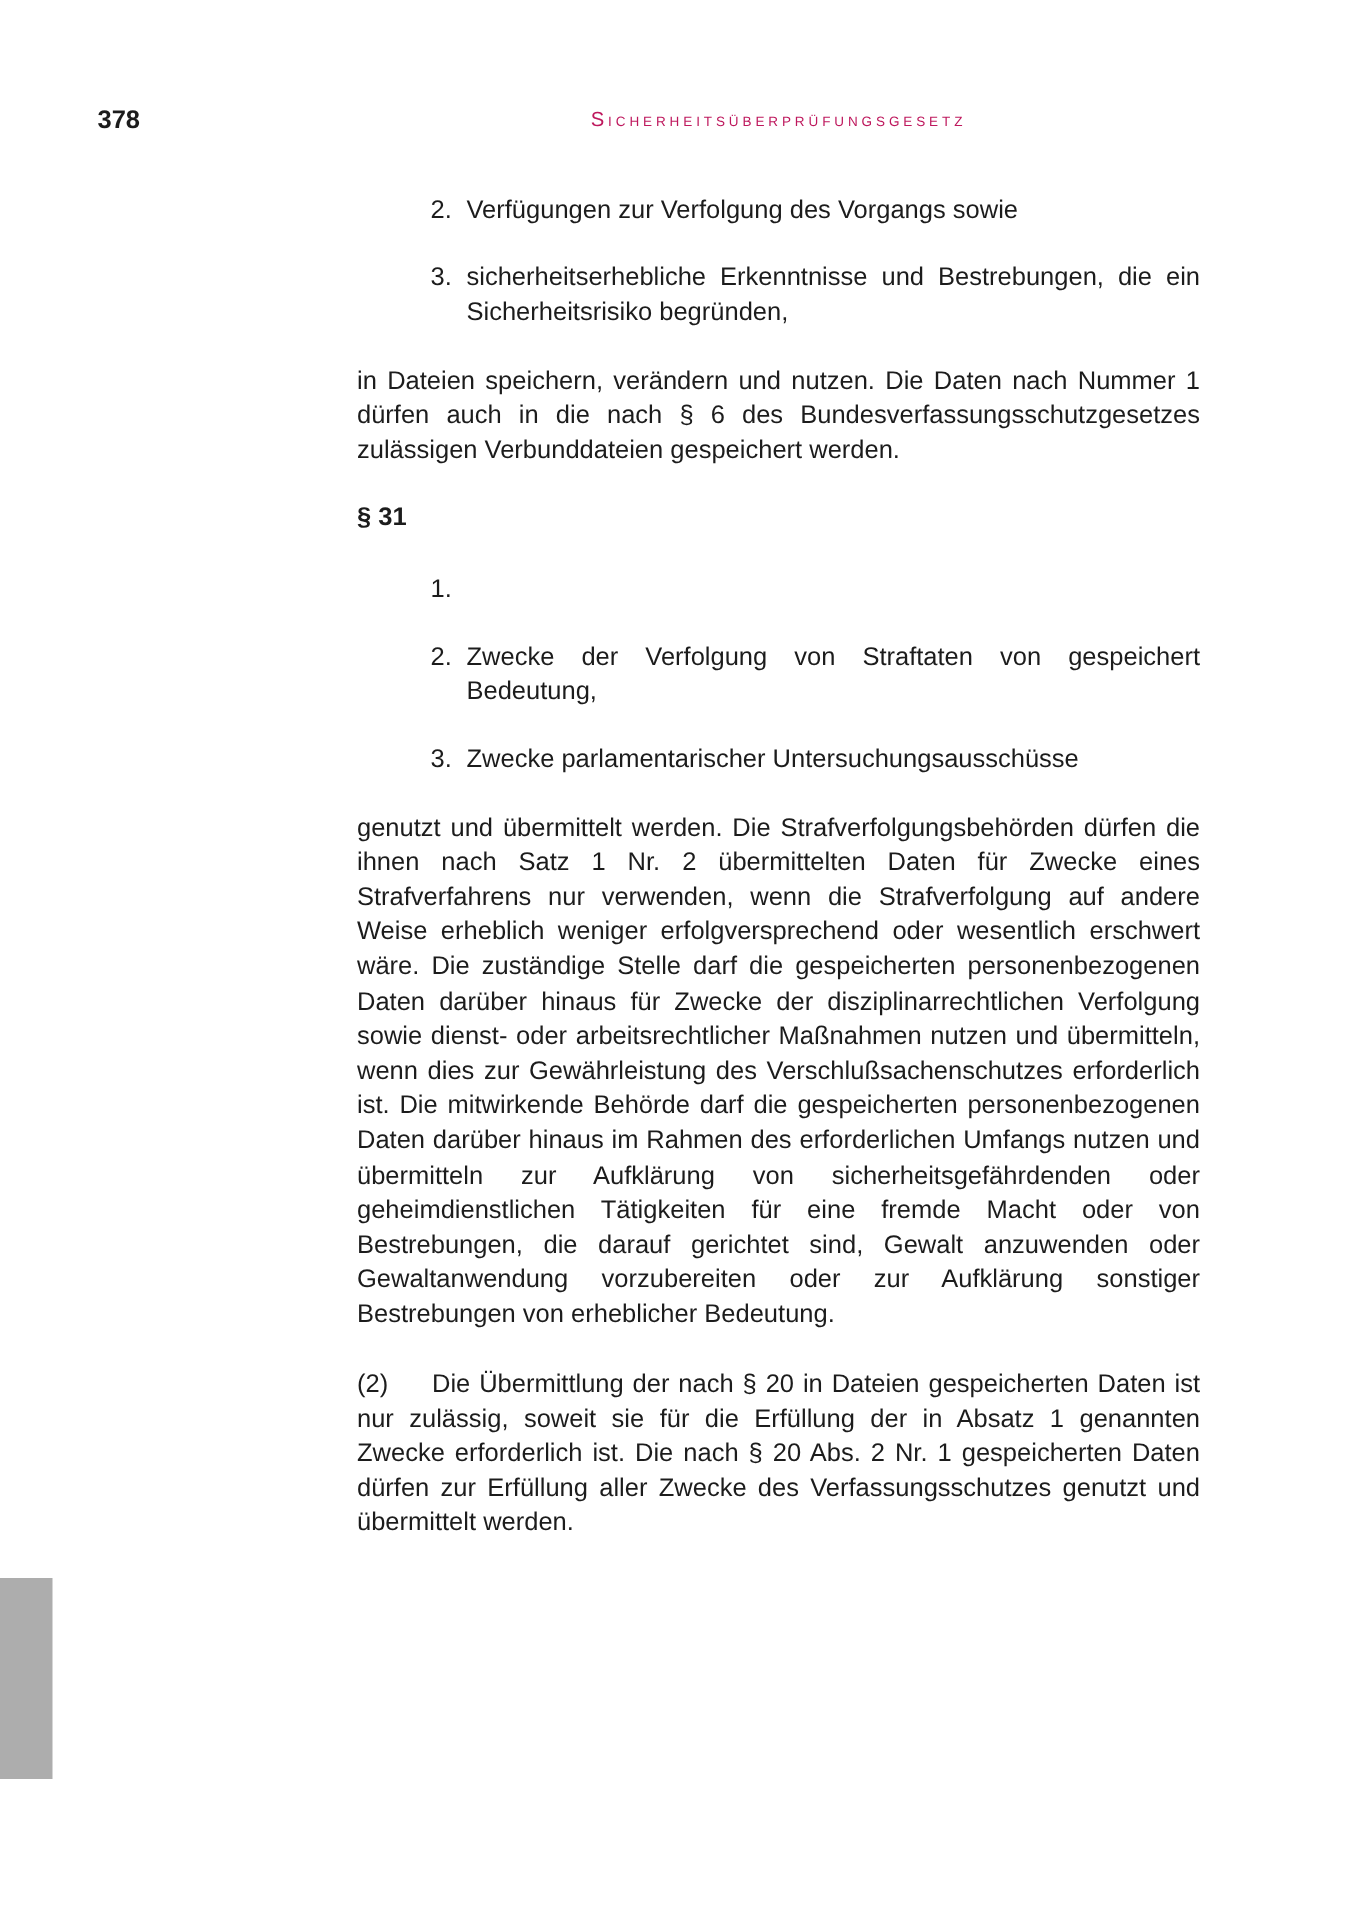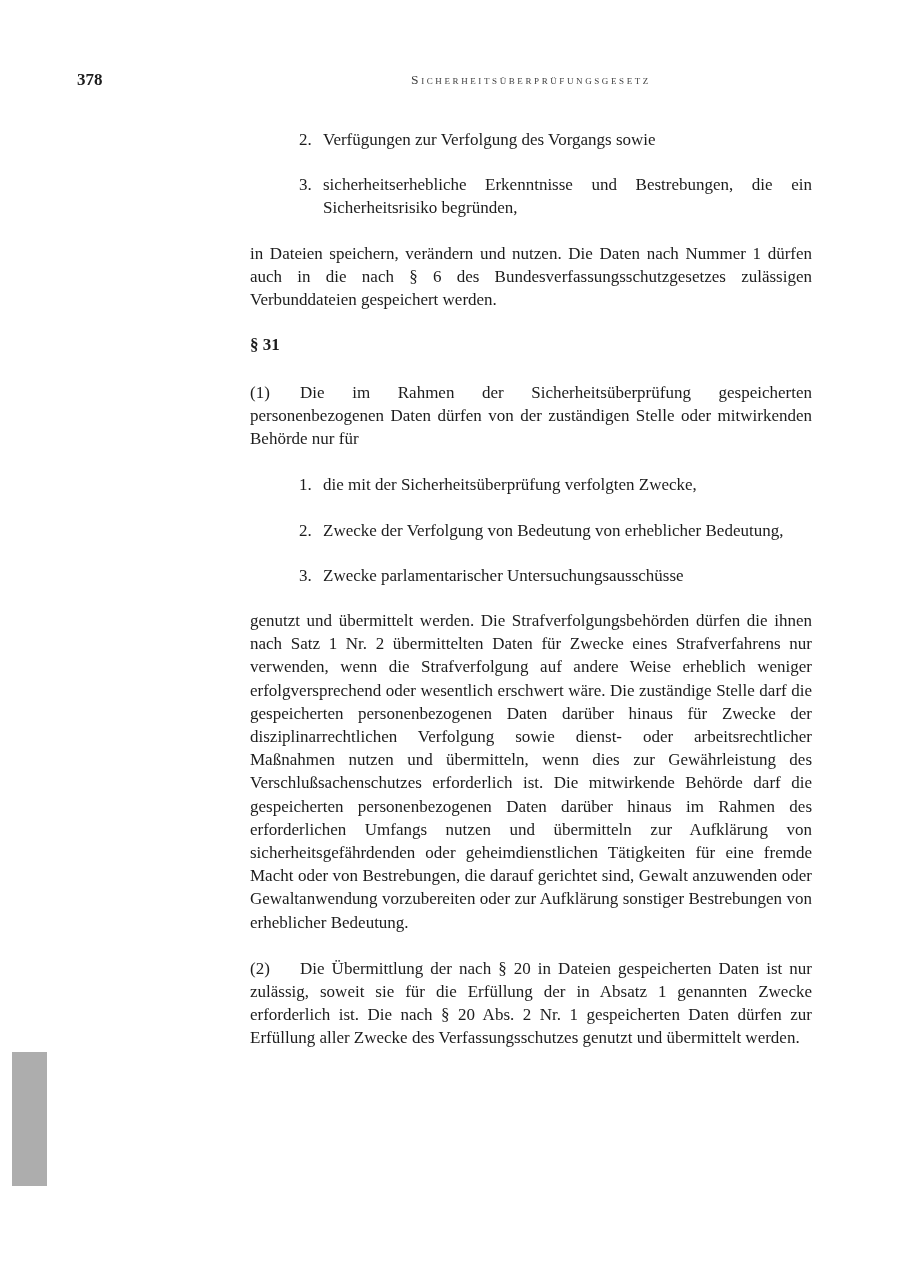--- a/index.html
+++ b/index.html
@@ -2,43 +2,42 @@
 <html lang="de"><head>
 <meta charset="utf-8">
 <style>
   * { margin: 0; padding: 0; box-sizing: border-box; }
   html, body { background: #ffffff; }
   .page {
     position: relative;
     width: 854px;
     height: 1272px;
     background: #ffffff;
-    font-family: Liberation Serif, serif;
+    font-family: Liberation Sans, sans-serif;
     color: #1c1c1c;
     overflow: hidden;
-    margin-left: 12px;
   }
   
   .page-number {
     position: absolute;
     top: 70px;
     left: 65px;
     font-size: 17px;
     font-weight: bold;
   }
   .running-title {
     position: absolute;
     top: 72px;
     left: 238px;
     width: 562px;
     text-align: center;
     font-size: 13.5px;
     font-variant: small-caps;
     letter-spacing: 2.6px;
-    color: #404040;
+    color: #be185d;
     white-space: nowrap;
   }
   
   .text-block {
     position: absolute;
     top: 128px;
     left: 238px;
     width: 562px;
     font-size: 17px;
     line-height: 23.2px;
@@ -98,30 +97,28 @@
         <span class="li-text">sicherheitserhebliche Erkenntnisse und Bestrebungen, die ein Sicherheitsrisiko begründen,</span>
       </div>
     </div>
 
     <p class="para">in Dateien speichern, verändern und nutzen. Die Daten nach Nummer 1 dürfen auch in die nach § 6 des Bundesverfassungsschutzgesetzes zulässigen Verbunddateien gespeichert werden.</p>
 
     <div class="section-heading">
       <div>§ 31</div>
     </div>
 
-    <p class="para"><span class="para-marker">(1)</span><span>Die im Rahmen der Sicherheitsüberprüfung gespeicherten personenbezogenen Daten dürfen von der zuständigen Stelle oder mitwirkenden Behörde nur für</span></p>
 
     <div class="num-list">
       <div class="list-item">
         <span class="li-marker">1.</span>
-        <span class="li-text">die mit der Sicherheitsüberprüfung verfolgten Zwecke,</span>
       </div>
       <div class="list-item">
         <span class="li-marker">2.</span>
-        <span class="li-text">Zwecke der Verfolgung von Bedeutung von erheblicher Bedeutung,</span>
+        <span class="li-text">Zwecke der Verfolgung von Straftaten von gespeichert Bedeutung,</span>
       </div>
       <div class="list-item">
         <span class="li-marker">3.</span>
         <span class="li-text">Zwecke parlamentarischer Untersuchungsausschüsse</span>
       </div>
     </div>
 
     <p class="para">genutzt und übermittelt werden. Die Strafverfolgungsbehörden dürfen die ihnen nach Satz 1 Nr. 2 übermittelten Daten für Zwecke eines Strafverfahrens nur verwenden, wenn die Strafverfolgung auf andere Weise erheblich weniger erfolgversprechend oder wesentlich erschwert wäre. Die zuständige Stelle darf die gespeicherten personenbezogenen Daten darüber hinaus für Zwecke der disziplinarrechtlichen Verfolgung sowie dienst- oder arbeitsrechtlicher Maßnahmen nutzen und übermitteln, wenn dies zur Gewährleistung des Verschlußsachenschutzes erforderlich ist. Die mitwirkende Behörde darf die gespeicherten personenbezogenen Daten darüber hinaus im Rahmen des erforderlichen Umfangs nutzen und übermitteln zur Aufklärung von sicherheitsgefährdenden oder geheimdienstlichen Tätigkeiten für eine fremde Macht oder von Bestrebungen, die darauf gerichtet sind, Gewalt anzuwenden oder Gewaltanwendung vorzubereiten oder zur Aufklärung sonstiger Bestrebungen von erheblicher Bedeutung.</p>
 
     <p class="para"><span class="para-marker">(2)</span><span>Die Übermittlung der nach § 20 in Dateien gespeicherten Daten ist nur zulässig, soweit sie für die Erfüllung der in Absatz 1 genannten Zwecke erforderlich ist. Die nach § 20 Abs. 2 Nr. 1 gespeicherten Daten dürfen zur Erfüllung aller Zwecke des Verfassungsschutzes genutzt und übermittelt werden.</span></p>

